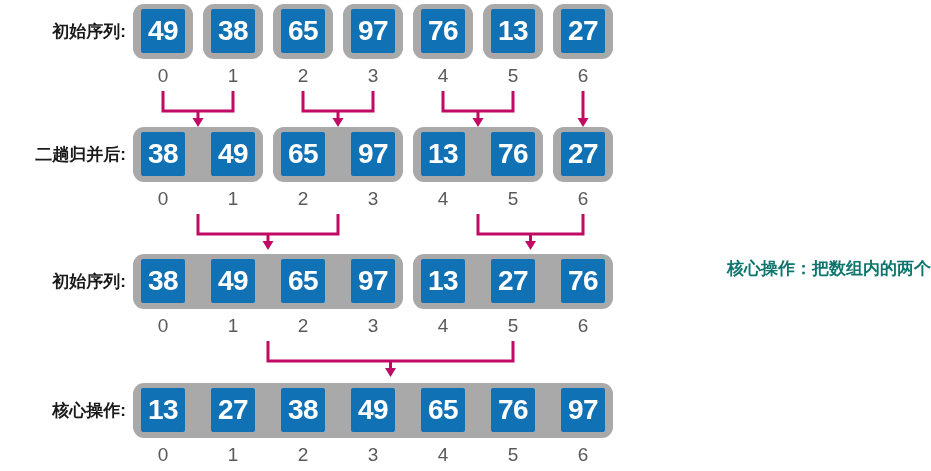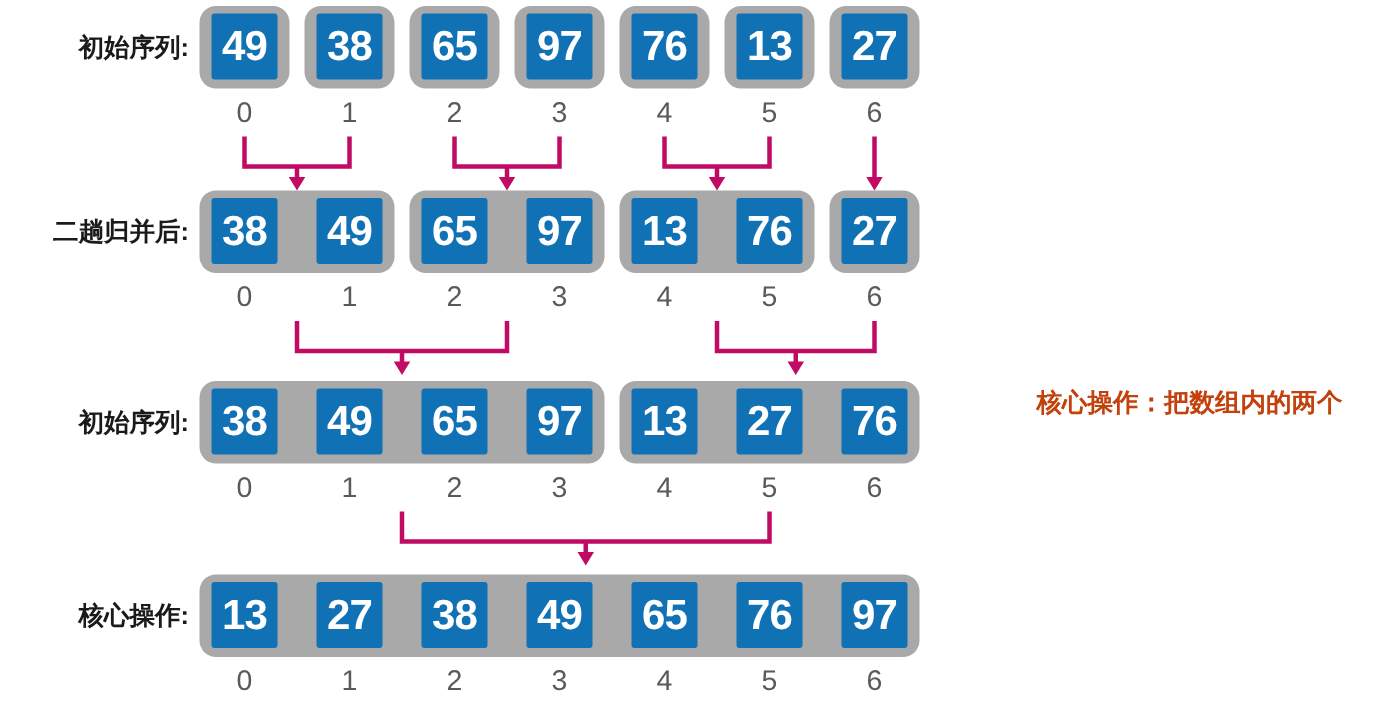--- a/index.html
+++ b/index.html
@@ -21,22 +21,22 @@
     background:var(--box,#1171b5);color:#ffffff;font-weight:bold;
     font-size:28px;display:flex;align-items:center;justify-content:center;
     letter-spacing:-0.5px;
   }
   .idx{
     position:absolute;width:40px;text-align:center;font-size:19px;
     color:var(--index,#5a5a5a);line-height:22px;height:22px;
   }
   #arrow-layer{position:absolute;left:0;top:0;pointer-events:none;}
   .note{
-    position:absolute;left:655px;top:255px;width:276px;text-align:center;
-    font-size:17px;font-weight:bold;color:#c2410c;line-height:27px;
+    position:absolute;left:655px;top:255px;width:276px;text-align:right;
+    font-size:17px;font-weight:bold;color:#0f766e;line-height:27px;
   }
 </style>
 </head>
 <body>
 
 <div class="canvas" style="--box: #1171b5; --container: #a9a9a9; --arrow: #c00a64; --index: #5a5a5a; --label: #1a1a1a;">
   <div id="rows-host">
       <div class="row-label" style="top: 20px;">初始序列:</div>
       <div class="group" style="left: 133px; top: 4px; width: 60px;">
         <div class="sq" style="left: 8px;">49</div>

